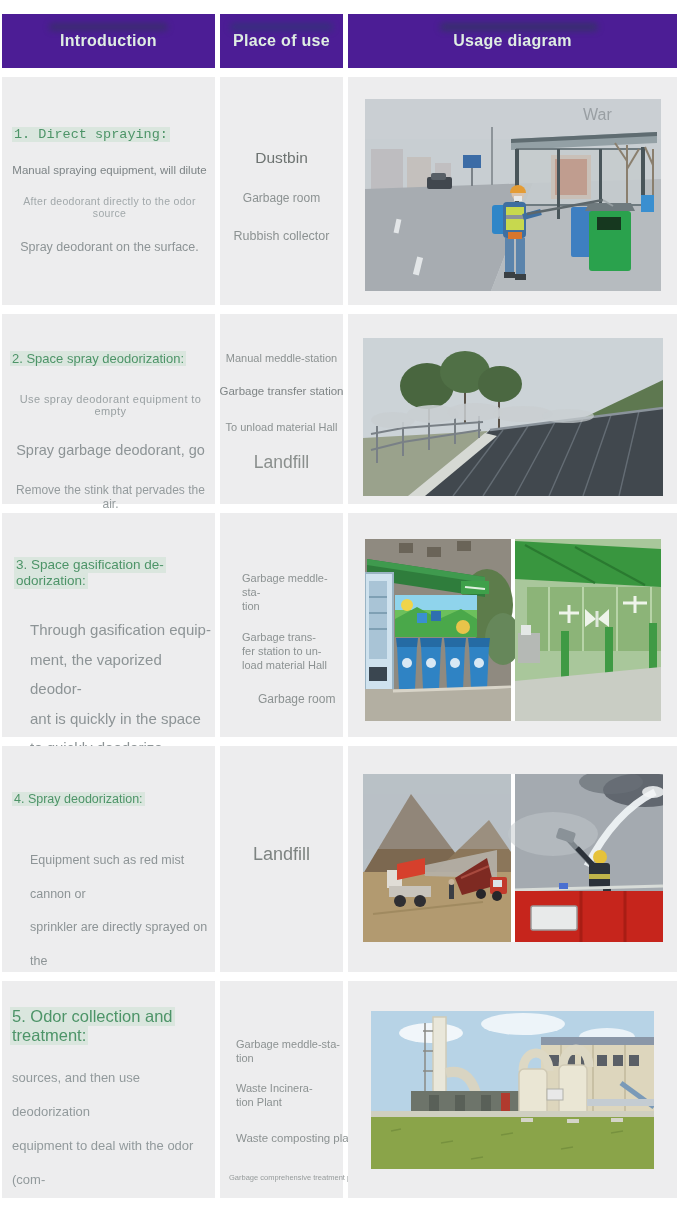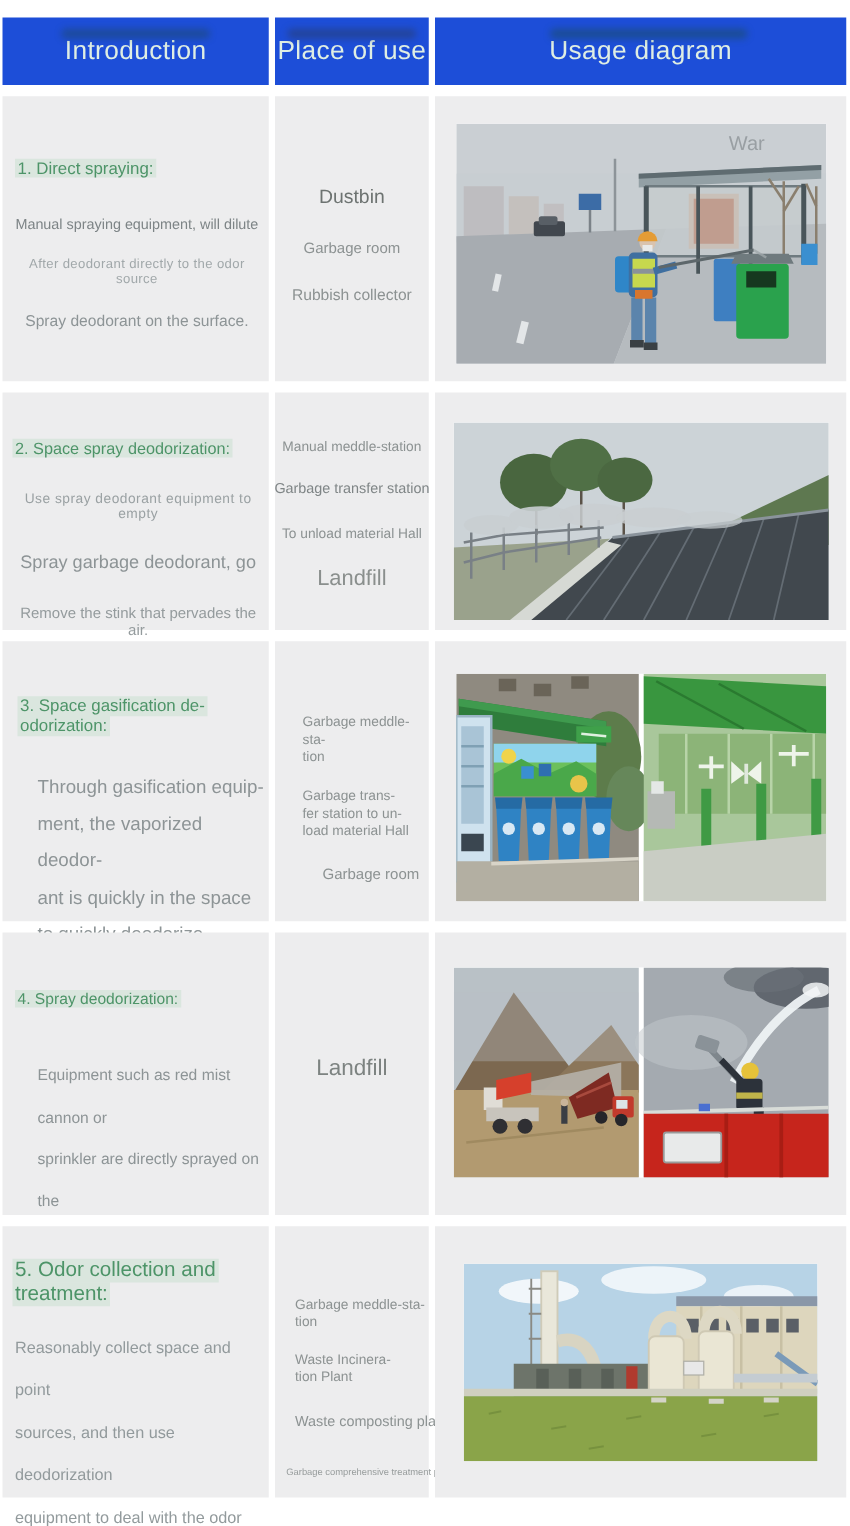--- a/index.html
+++ b/index.html
@@ -5,36 +5,36 @@
   html,body{margin:0;padding:0;background:#ffffff;}
   body{width:680px;font-family:"Liberation Sans", sans-serif;}
   .page{position:relative;width:680px;height:1221px;background:#fff;overflow:hidden;}
   .grid{
     display:grid;
     grid-template-columns:213px 123px 329px;
     grid-template-rows:54px 228px 190px 224px 226px 217px;
     column-gap:5px;row-gap:9px;
     padding:14px 3px 0 2px;
   }
-  .hcell{background:#1d4ed8;color:#dfeee3;display:flex;align-items:center;justify-content:center;
-         font-size:21px;letter-spacing:.3px;position:relative;}
+  .hcell{background:#4c1d95;color:#dfeee3;display:flex;align-items:center;justify-content:center;
+         font-size:16px;letter-spacing:.3px;position:relative;font-weight:bold;}
   .smudge{position:absolute;top:9px;left:22%;width:56%;height:8px;border-radius:4px;
           filter:blur(3px);pointer-events:none;}
   .sm1{background:rgba(30,70,45,.35);}
   .sm2{background:rgba(40,60,105,.55);left:8%;width:84%;}
   .sm3{background:rgba(25,75,50,.40);left:28%;width:48%;}
   .cell{background:#ededee;position:relative;}
   .photo-cell{display:flex;justify-content:center;align-items:flex-start;overflow:hidden;}
   .ttl{color:#4d9468;}
   .hl{background:rgba(176,214,186,.30);display:inline-block;padding:0 2px;}
   .bl{color:#8d9496;}
 
   
   .r1i{padding:50px 0 0 10px;}
-  .r1i .ttl{font-size:13.5px;margin-bottom:32px;}
+  .r1i .ttl{font-size:13.5px;margin-bottom:22px;font-family:Liberation Mono, monospace;}
   .r1i .bl{text-align:center;padding-right:8px;}
   .r1i .b0{font-size:11.5px;color:#7d8486;margin-bottom:19px;}
   .r1i .b1{font-size:10.5px;color:#a1a8aa;margin-bottom:21px;letter-spacing:.3px;}
   .r1i .b2{font-size:12.5px;color:#8d9496;}
   .r1p{display:flex;flex-direction:column;align-items:center;padding-top:72px;}
   .r1p .p0{font-size:15.5px;color:#6d7371;margin-bottom:24px;}
   .r1p .p1{font-size:12px;color:#8c9292;margin-bottom:24px;}
   .r1p .p2{font-size:12.5px;color:#8c9292;}
   .pc1{padding-top:22px;}
 
@@ -399,21 +399,20 @@
           <line x1="262" y1="117" x2="262" y2="168" stroke="#a81d14" stroke-width="3"></line>
         </g>
       </svg>
     </div>
 
     <div class="cell r5i">
       <div class="ttl ttl-wrap">
         <div><span class="hl">5. Odor collection and</span></div>
         <div><span class="hl">treatment:</span></div>
       </div>
-      <div class="bl">Reasonably collect space and point</div>
       <div class="bl">sources, and then use deodorization</div>
       <div class="bl">equipment to deal with the odor (com-</div>
 
     </div>
     <div class="cell r5p">
       <div class="pi">
         <div>Garbage meddle-sta-</div>
           <div>tion</div>
       </div>
       <div class="pi">

